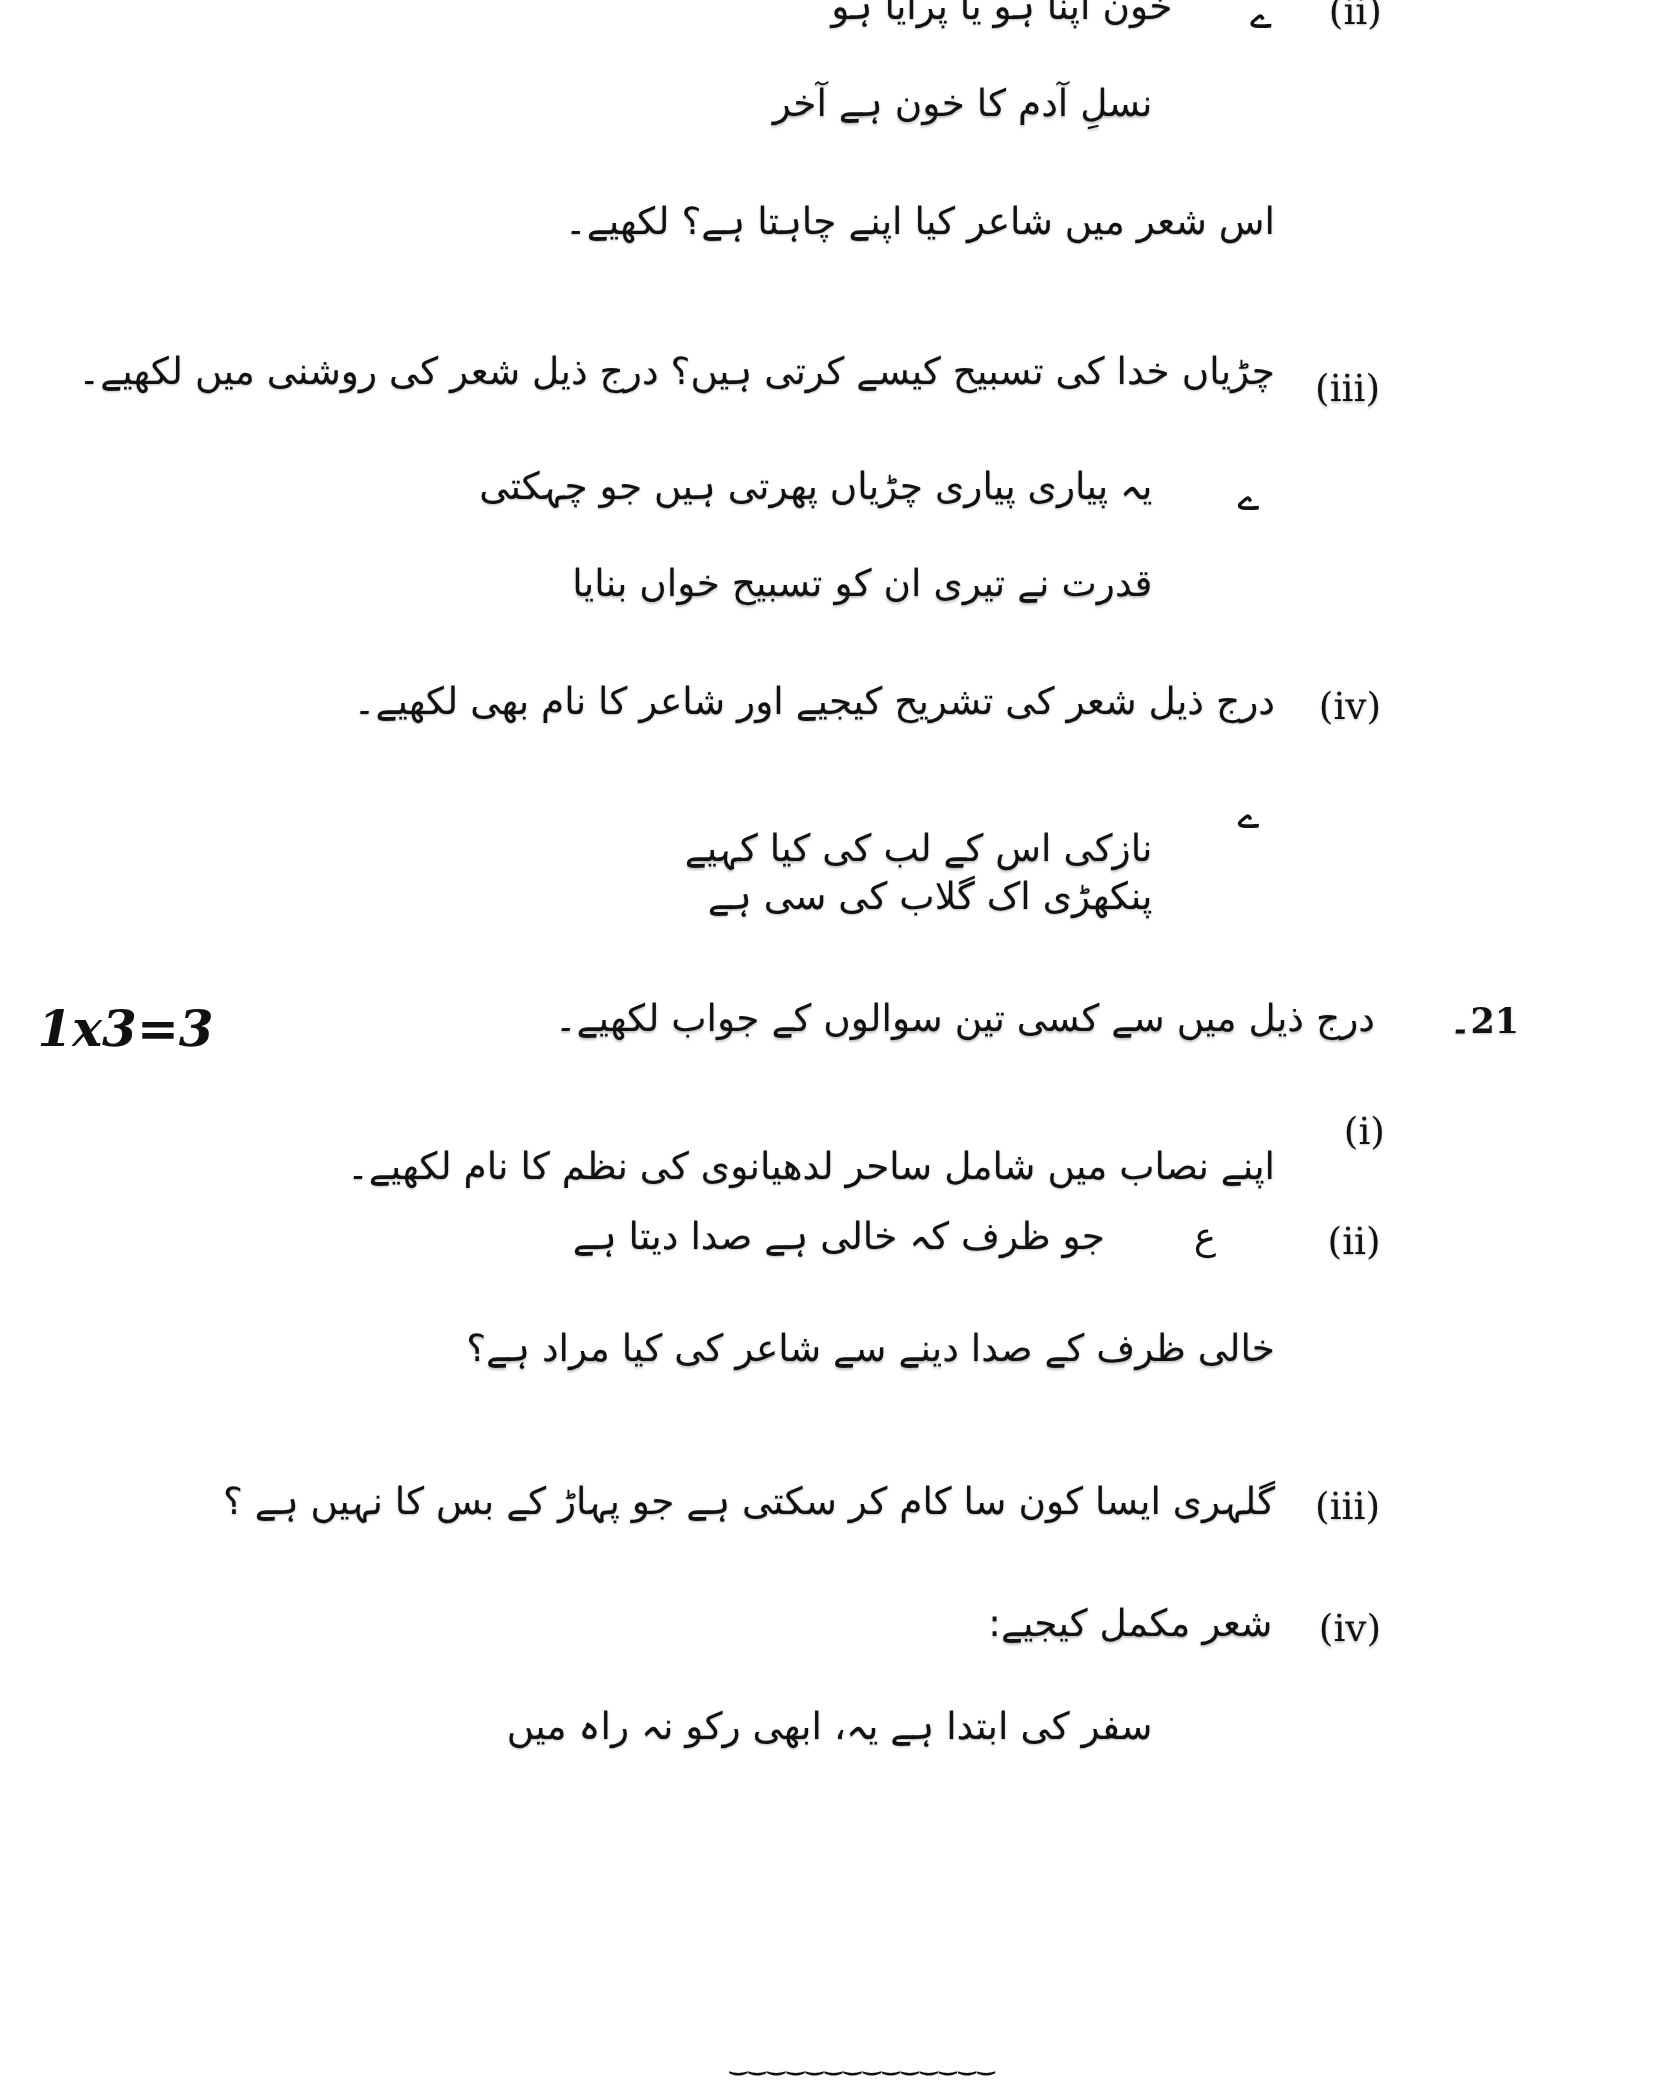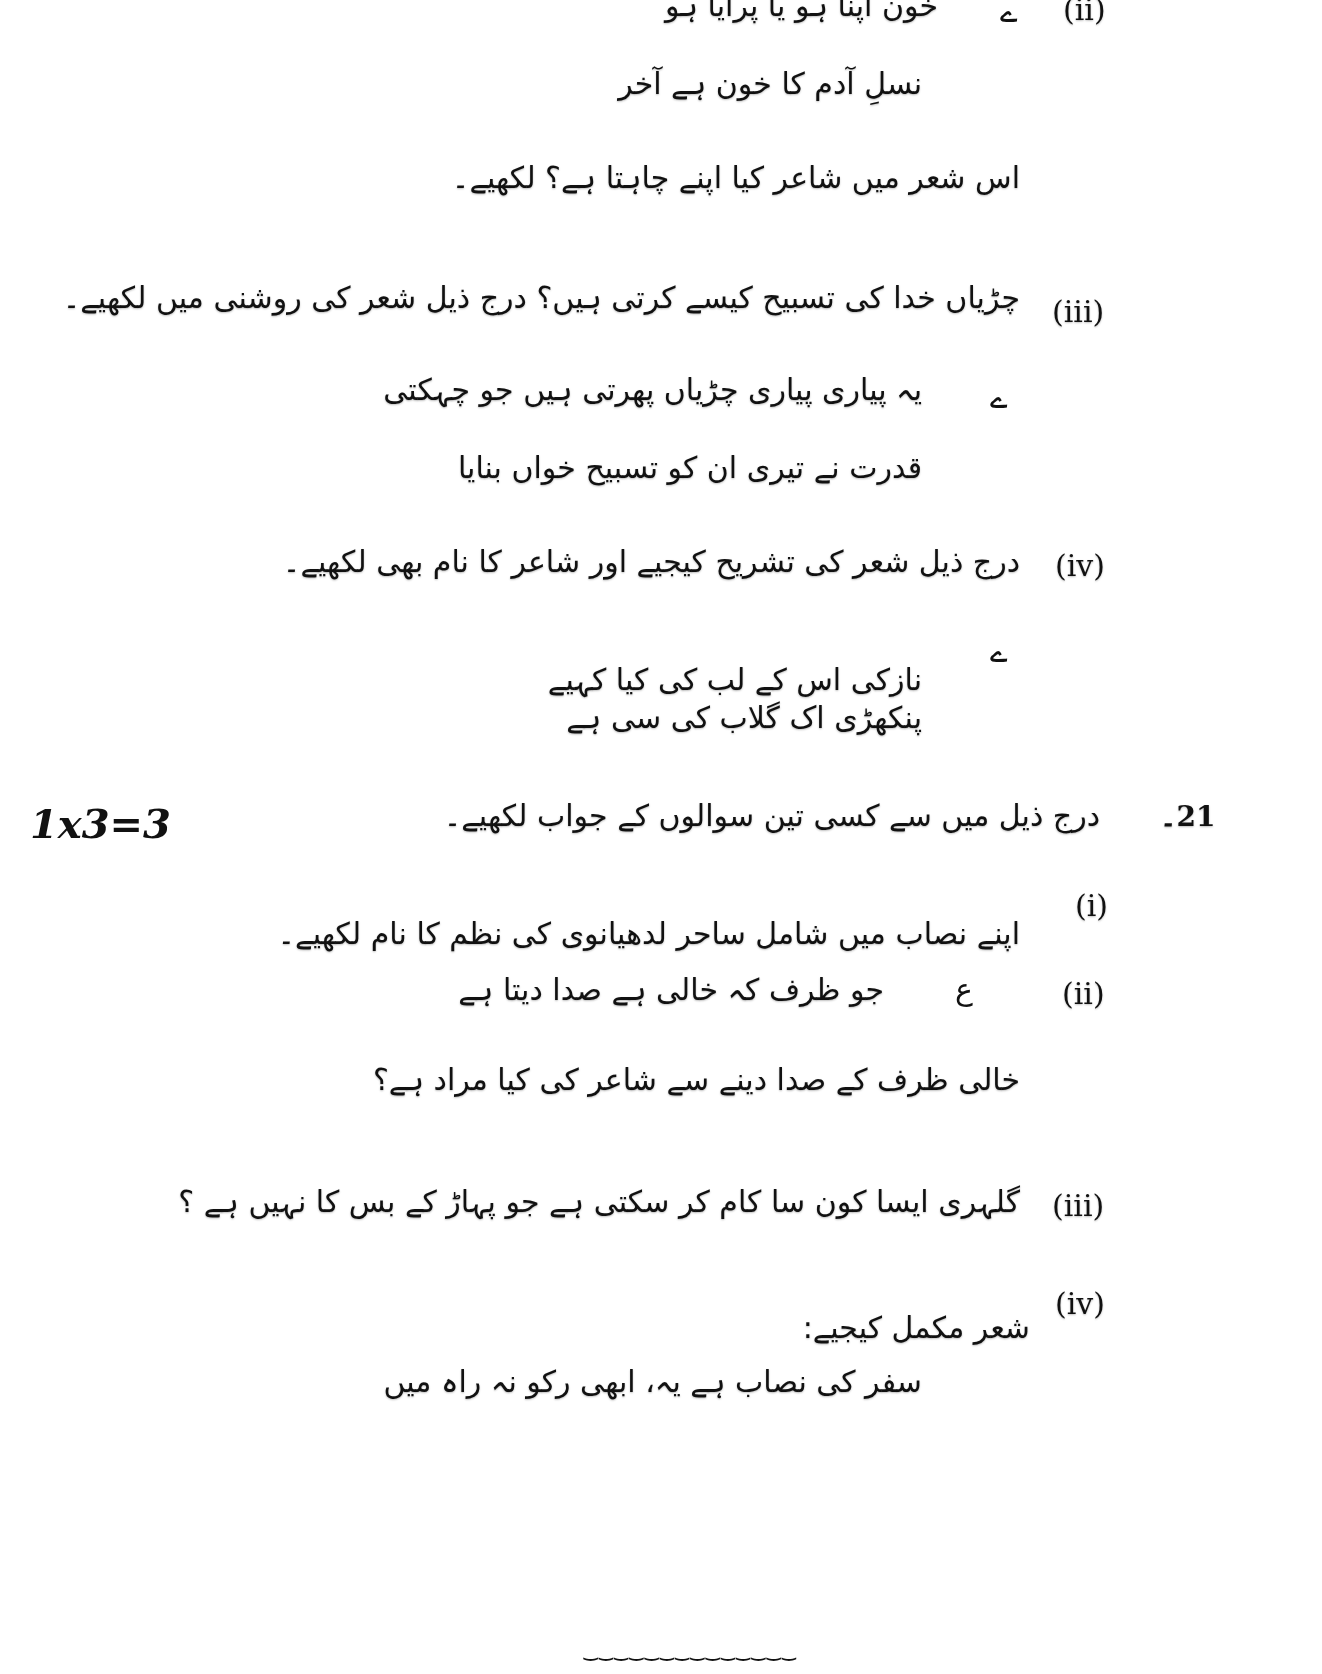--- a/index.html
+++ b/index.html
@@ -80,19 +80,19 @@
     <span class="urdu" style="right:302px; top:1062px;">خالی ظرف کے صدا دینے سے شاعر کی کیا مراد ہے؟</span>
   </div>
 
   <div>
     <span class="num" style="left:1052px; top:1188px;">(iii)</span>
     <span class="urdu" style="right:302px; top:1184px;">گلہری ایسا کون سا کام کر سکتی ہے جو پہاڑ کے بس کا نہیں ہے ؟</span>
   </div>
 
   <div>
     <span class="num" style="left:1055px; top:1286px;">(iv)</span>
-    <span class="urdu" style="right:292px; top:1282px;margin-top:28px;">شعر مکمل کیجیے:</span>
-    <span class="urdu" style="right:400px; top:1364px;">سفر کی نصاب ہے یہ، ابھی رکو نہ راہ میں</span>
+    <span class="urdu" style="right:304px; top:1282px;">شعر مکمل کیجیے:</span>
+    <span class="urdu" style="right:400px; top:1364px;">سفر کی ابتدا ہے یہ، ابھی رکو نہ راہ میں</span>
   </div>
 
   <span class="end-line" style="left:584px; top:1636px;">‿‿‿‿‿‿‿‿‿‿‿‿‿‿</span>
 
 </div>
 
 </body></html>

